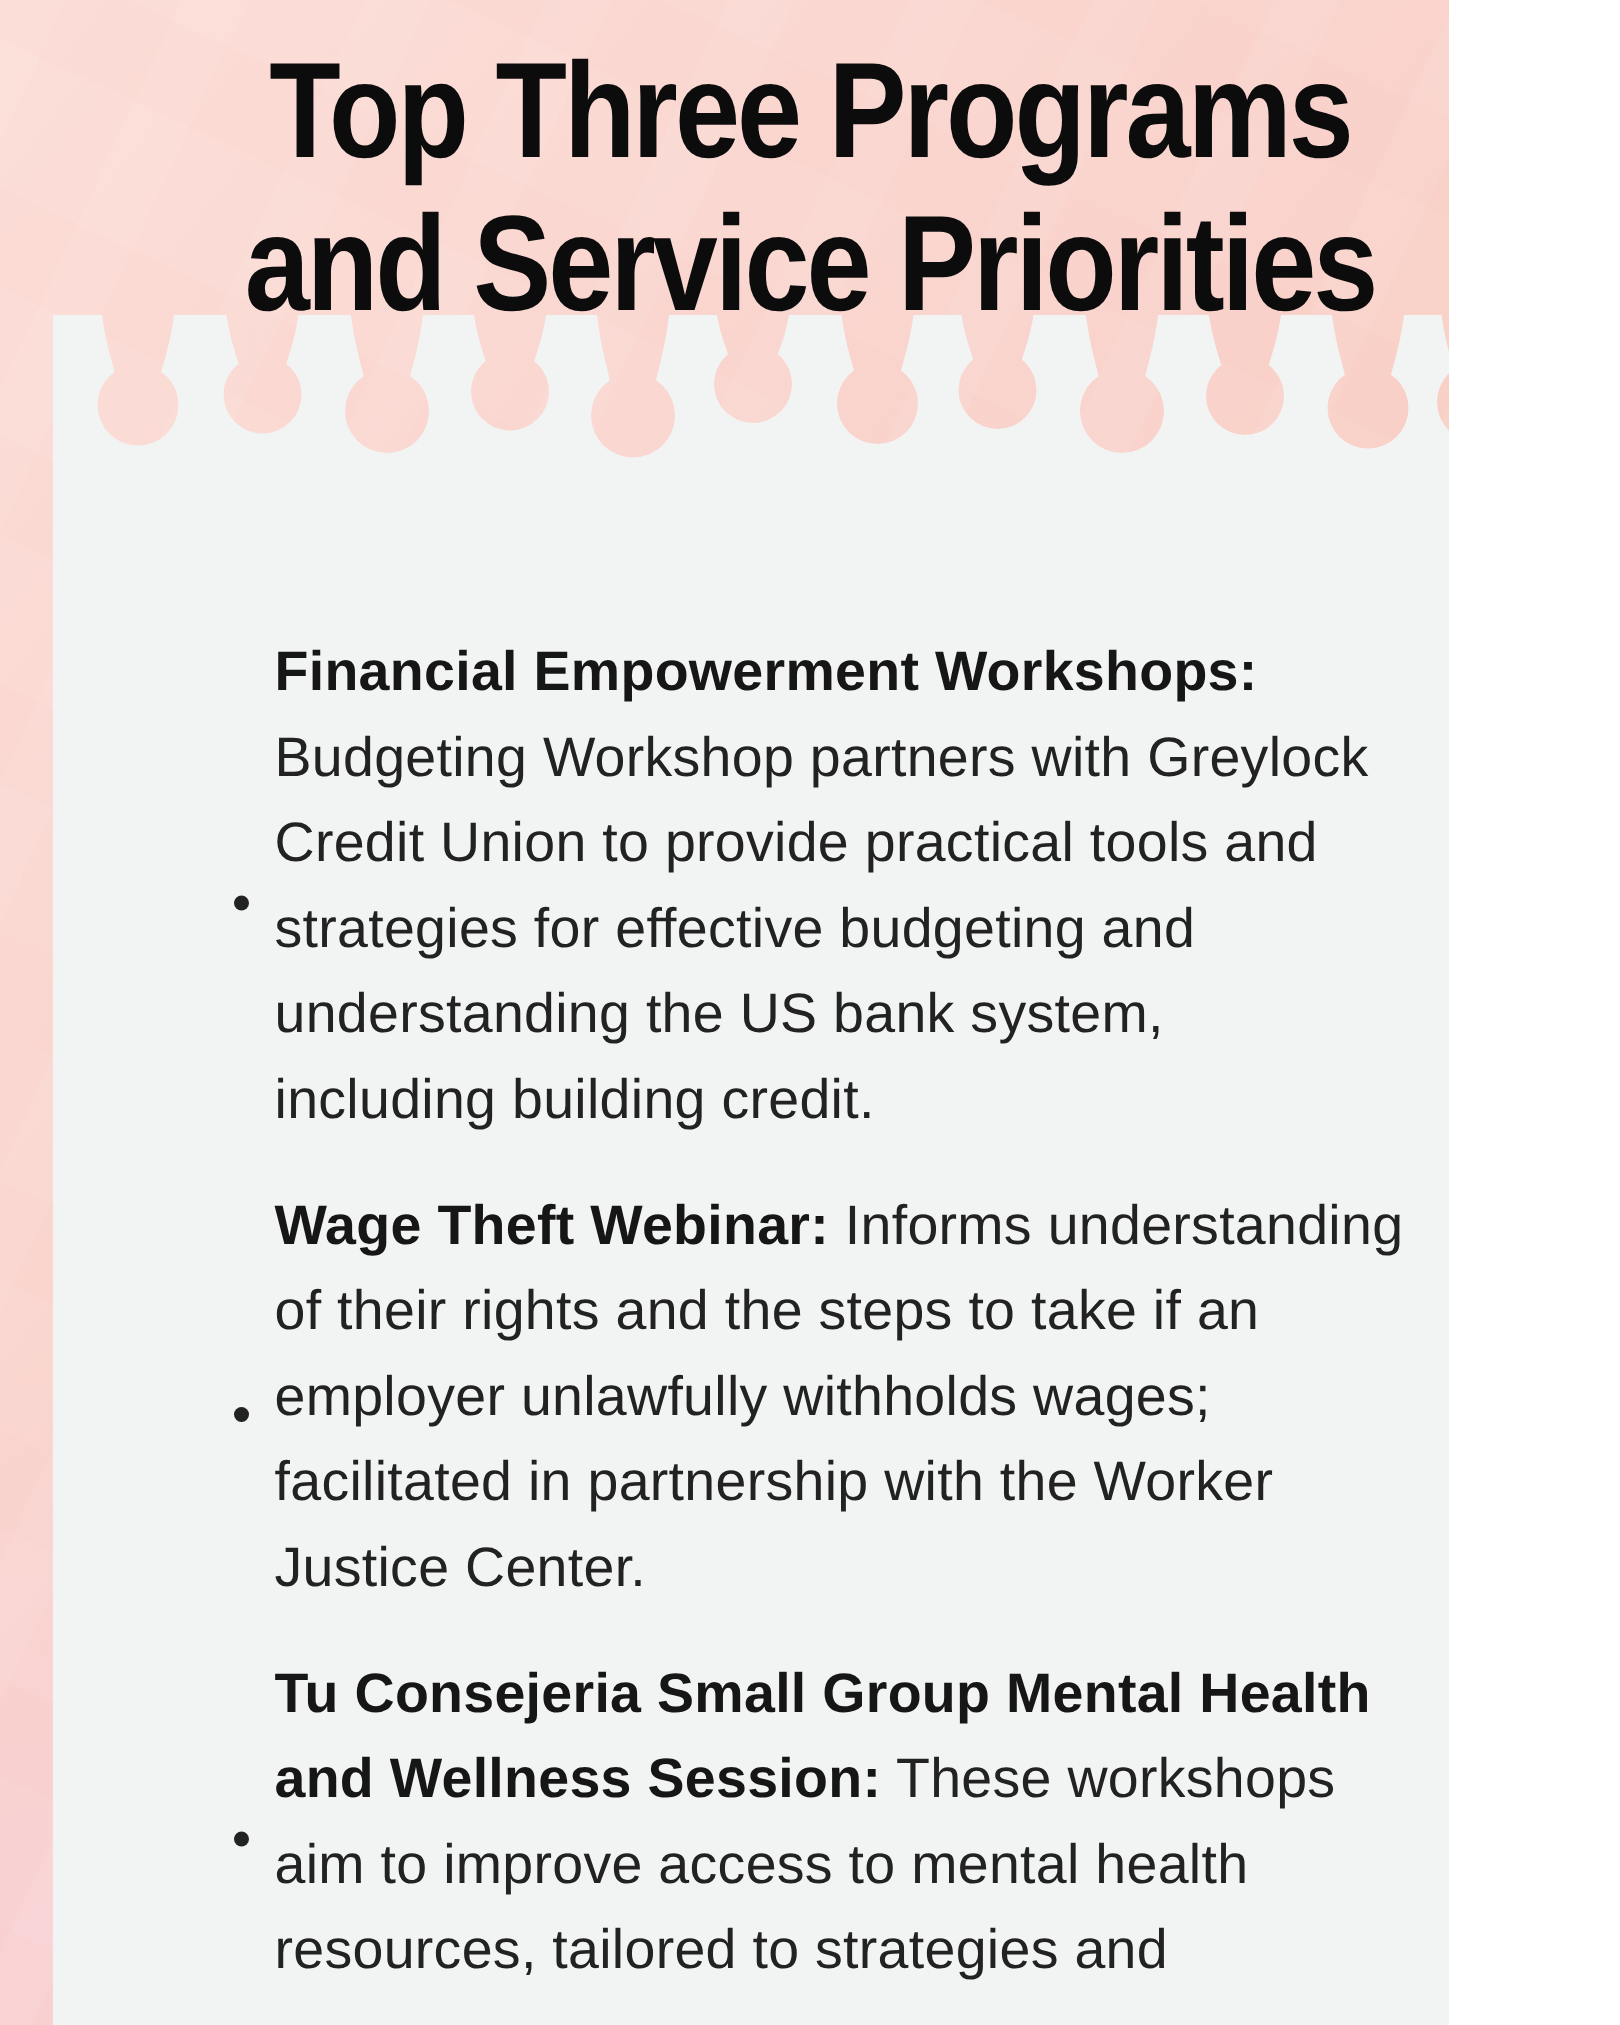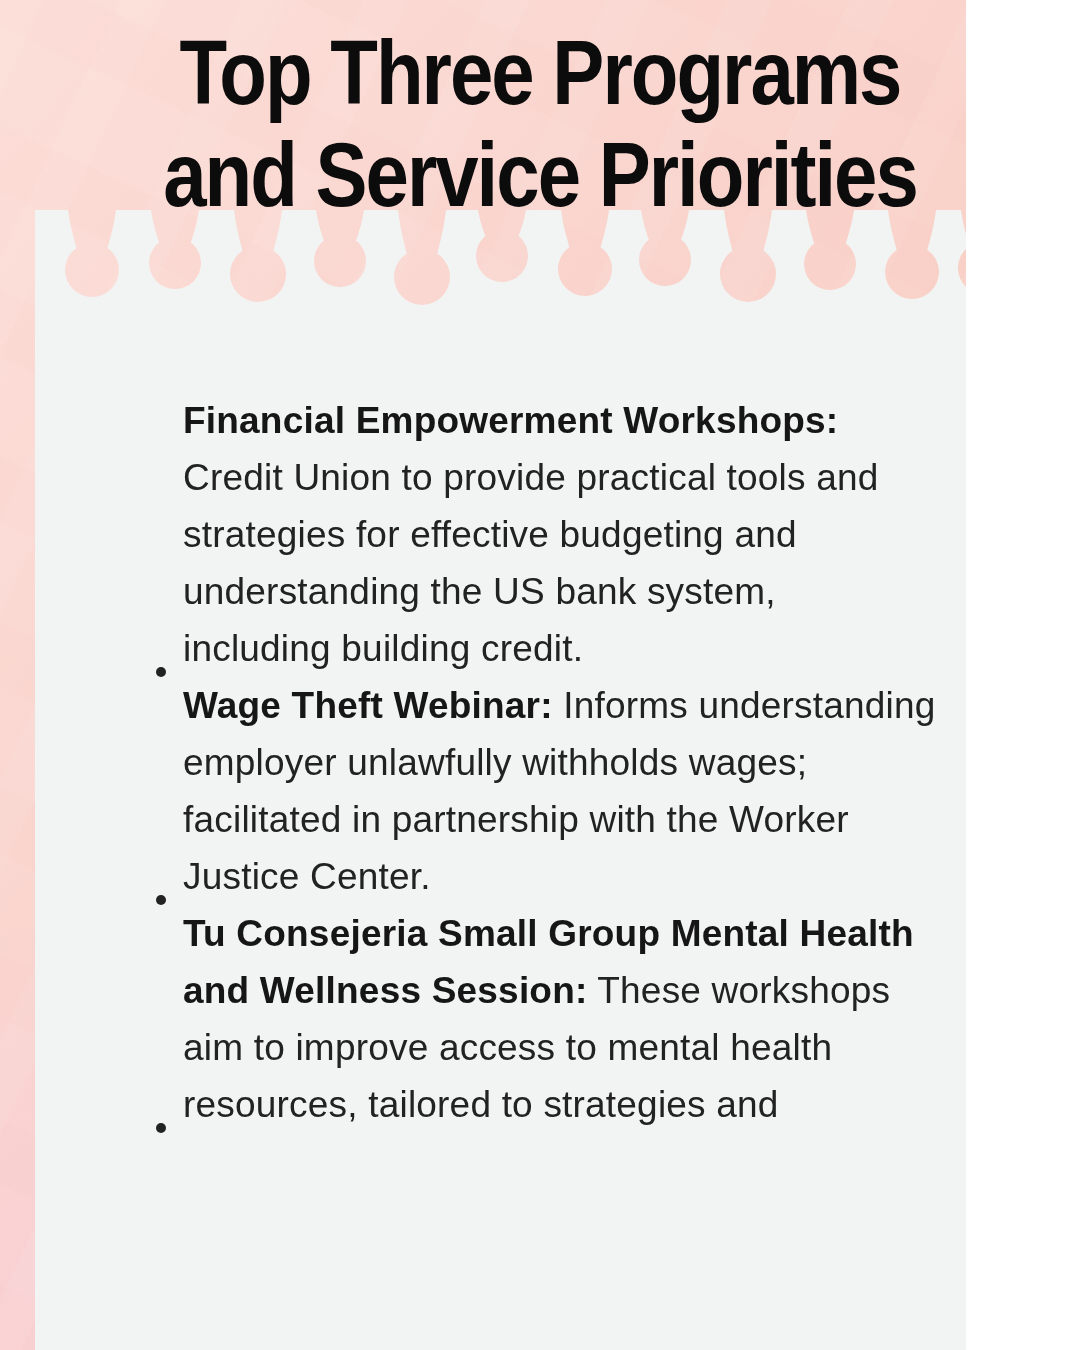--- a/index.html
+++ b/index.html
@@ -52,21 +52,21 @@
   .panel svg { position: absolute; left: 0; top: 0; display: block; }
 
   .list {
     position: absolute;
     left: 0; top: 0;
     width: 982px; height: 1140px;
     box-sizing: border-box;
     padding: 182px 20px 0 121px;
     color: var(--text, #222222);
   }
-  .list-item { display: flex; align-items: flex-end; }
+  .list-item { display: flex; align-items: center; margin-top: 27px; }
   .dot {
     flex: 0 0 auto;
     width: 10px; height: 10px;
     margin: 24px 17px 0 0;
     border-radius: 50%;
     background: var(--text, #222222);
   }
   .item-lines { flex: 1 1 auto; min-width: 0; }
   .line {
     font-size: 37px;
@@ -119,30 +119,32 @@
         </mask>
       </defs>
       <rect x="0" y="0" width="982" height="1140" fill="var(--panel, #f2f4f3)" mask="url(#panelMask)"></rect>
     </svg>
 
     <div class="list">
         <div class="list-item">
           <span class="dot"></span>
           <div class="item-lines">
             <div class="line"><strong>Financial Empowerment Workshops:</strong></div>
+            <div class="line"><span>Budgeting Workshop partners with Greylock</span></div>
             <div class="line"><span>Credit Union to provide practical tools and</span></div>
             <div class="line"><span>strategies for effective budgeting and</span></div>
             <div class="line"><span>understanding the US bank system,</span></div>
             <div class="line"><span>including building credit.</span></div>
           </div>
         </div>
         <div class="list-item">
           <span class="dot"></span>
           <div class="item-lines">
             <div class="line"><strong>Wage Theft Webinar:</strong><span> Informs understanding</span></div>
+            <div class="line"><span>of their rights and the steps to take if an</span></div>
             <div class="line"><span>employer unlawfully withholds wages;</span></div>
             <div class="line"><span>facilitated in partnership with the Worker</span></div>
             <div class="line"><span>Justice Center.</span></div>
           </div>
         </div>
         <div class="list-item">
           <span class="dot"></span>
           <div class="item-lines">
             <div class="line"><strong>Tu Consejeria Small Group Mental Health</strong></div>
             <div class="line"><strong>and Wellness Session:</strong><span> These workshops</span></div>

